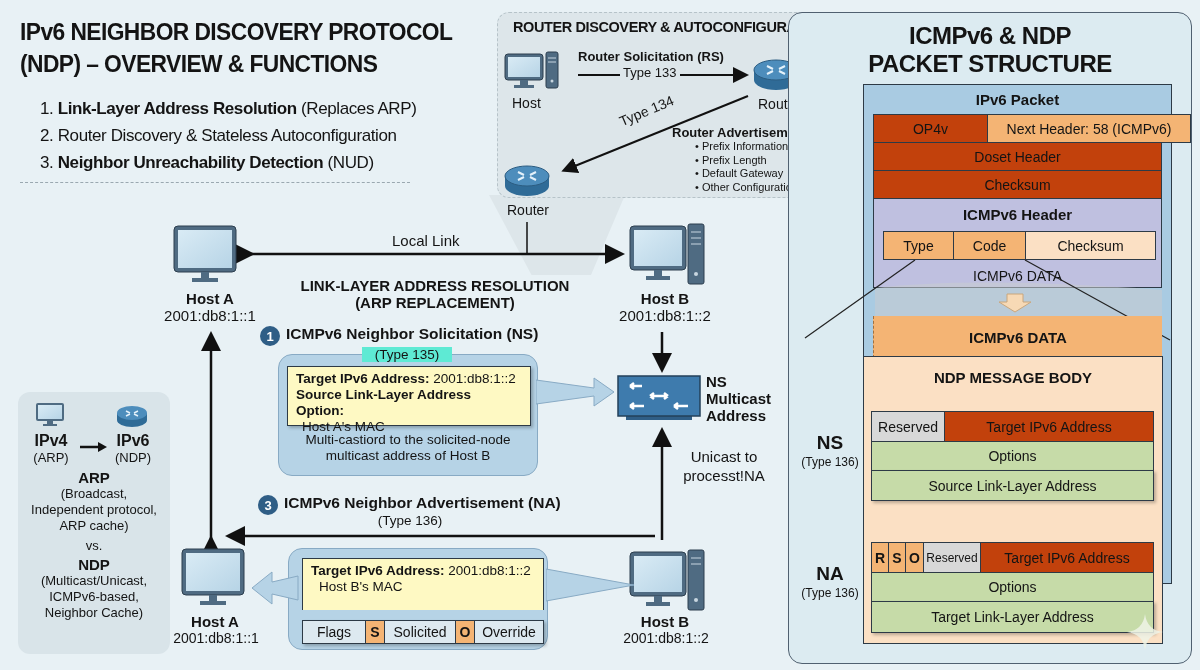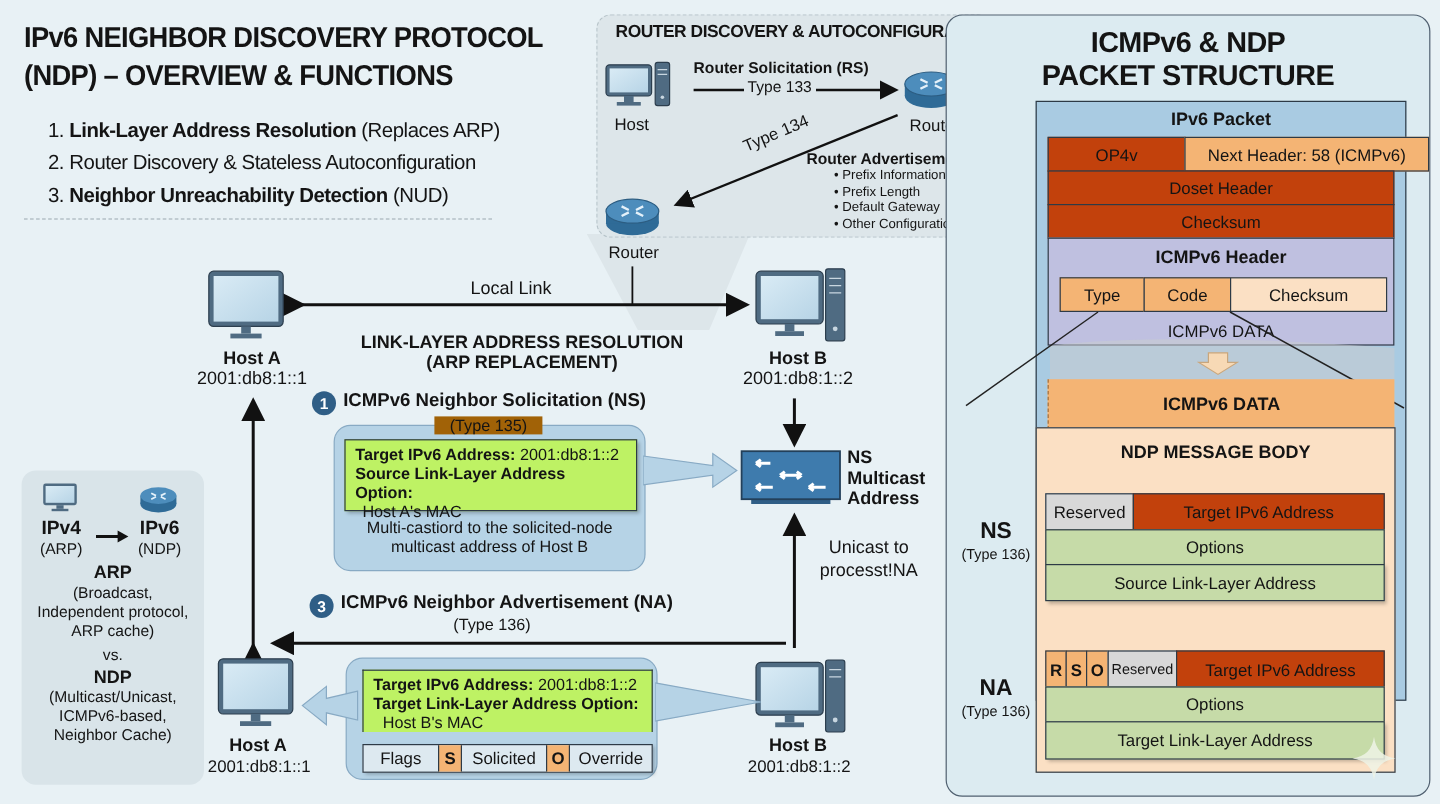--- a/index.html
+++ b/index.html
@@ -50,21 +50,21 @@
   }
   .row { position: absolute; border: 1.5px solid #2d3a46; display: flex; align-items: center; justify-content: center; font-size: 14px; }
   .cyan { background: #c2410c; }
   .orange { background: #f4b474; }
   .peach { background: #fbe0c4; }
   .green { background: #c6dba8; }
   .grey { background: #d8d8d8; }
   .lavender { background: #bfc0e0; }
 
   .box-note {
-    background: #bef264; border: 1.5px solid #2d3a46;
+    background: #fef9c3; border: 1.5px solid #2d3a46;
     box-shadow: 2px 2px 3px rgba(0,0,0,0.25);
     font-size: 13.5px; line-height: 16px; padding: 4px 8px;
   }
   .bubble {
     background: #b6d3e6; border: 1px solid #88aac4; border-radius: 14px;
   }
   .badge {
     width: 20px; height: 20px; border-radius: 50%; background: #2f5e86; color: #fff;
     font-weight: 700; font-size: 13px; display: flex; align-items: center; justify-content: center;
   }
@@ -188,21 +188,21 @@
   <div>LINK-LAYER ADDRESS RESOLUTION</div>
   <div>(ARP REPLACEMENT)</div>
 </div>
 
 <div class="abs badge" style="left:260px;top:326px">1</div>
 <div class="abs bold" style="left:286px;top:325px;font-size:15.5px">ICMPv6 Neighbor Solicitation (NS)</div>
 <div class="abs bubble" style="left:278px;top:354px;width:260px;height:122px"></div>
 <svg class="abs" style="left:536px;top:374px" width="80" height="36">
   <polygon points="0,6 58,14 58,4 78,18 58,32 58,22 0,30" fill="#b6d3e6" stroke="#88aac4"></polygon>
 </svg>
-<div class="abs center" style="left:362px;top:347px;width:90px;font-size:13.5px;background:#a16207">(Type 135)</div>
+<div class="abs center" style="left:362px;top:347px;width:90px;font-size:13.5px;background:#5eead4">(Type 135)</div>
 <div class="abs box-note" style="left:287px;top:366px;width:244px;height:60px">
   <div><b>Target IPv6 Address:</b><span> 2001:db8:1::2</span></div>
   <div><b>Source Link-Layer Address Option:</b></div>
   <div style="padding-left:6px">Host A's MAC</div>
 </div>
 <div class="abs center" style="left:290px;top:432px;width:236px;font-size:13.5px;line-height:16px">
   <div>Multi-castiord to the solicited-node</div>
   <div>multicast address of Host B</div>
 </div>
 
@@ -252,21 +252,20 @@
 
 <div class="abs bubble" style="left:288px;top:548px;width:260px;height:102px"></div>
 <svg class="abs" style="left:250px;top:568px" width="50" height="40">
   <polygon points="48,8 22,14 22,4 2,20 22,36 22,26 48,32" fill="#b6d3e6" stroke="#88aac4"></polygon>
 </svg>
 <svg class="abs" style="left:546px;top:565px" width="90" height="40">
   <polygon points="0,4 88,20 0,36" fill="#b6d3e6" stroke="#88aac4"></polygon>
 </svg>
 <div class="abs box-note" style="left:302px;top:558px;width:242px;height:52px;border-bottom:none;box-shadow:none">
   <div><b>Target IPv6 Address:</b><span> 2001:db8:1::2</span></div>
-  <div><b>Target Link-Layer Address Option:</b></div>
   <div style="padding-left:8px">Host B's MAC</div>
 </div>
 <div class="abs" style="left:302px;top:620px;width:242px;height:24px;display:flex;border:1.5px solid #2d3a46;background:#dde9f0;font-size:14px;box-shadow:2px 2px 3px rgba(0,0,0,0.25)">
   <div style="flex:0 0 62px;display:flex;align-items:center;justify-content:center">Flags</div>
   <div class="orange bold" style="flex:0 0 20px;display:flex;align-items:center;justify-content:center;border-left:1.5px solid #2d3a46;border-right:1.5px solid #2d3a46">S</div>
   <div style="flex:0 0 70px;display:flex;align-items:center;justify-content:center">Solicited</div>
   <div class="orange bold" style="flex:0 0 20px;display:flex;align-items:center;justify-content:center;border-left:1.5px solid #2d3a46;border-right:1.5px solid #2d3a46">O</div>
   <div style="flex:1;display:flex;align-items:center;justify-content:center">Override</div>
 </div>
 

